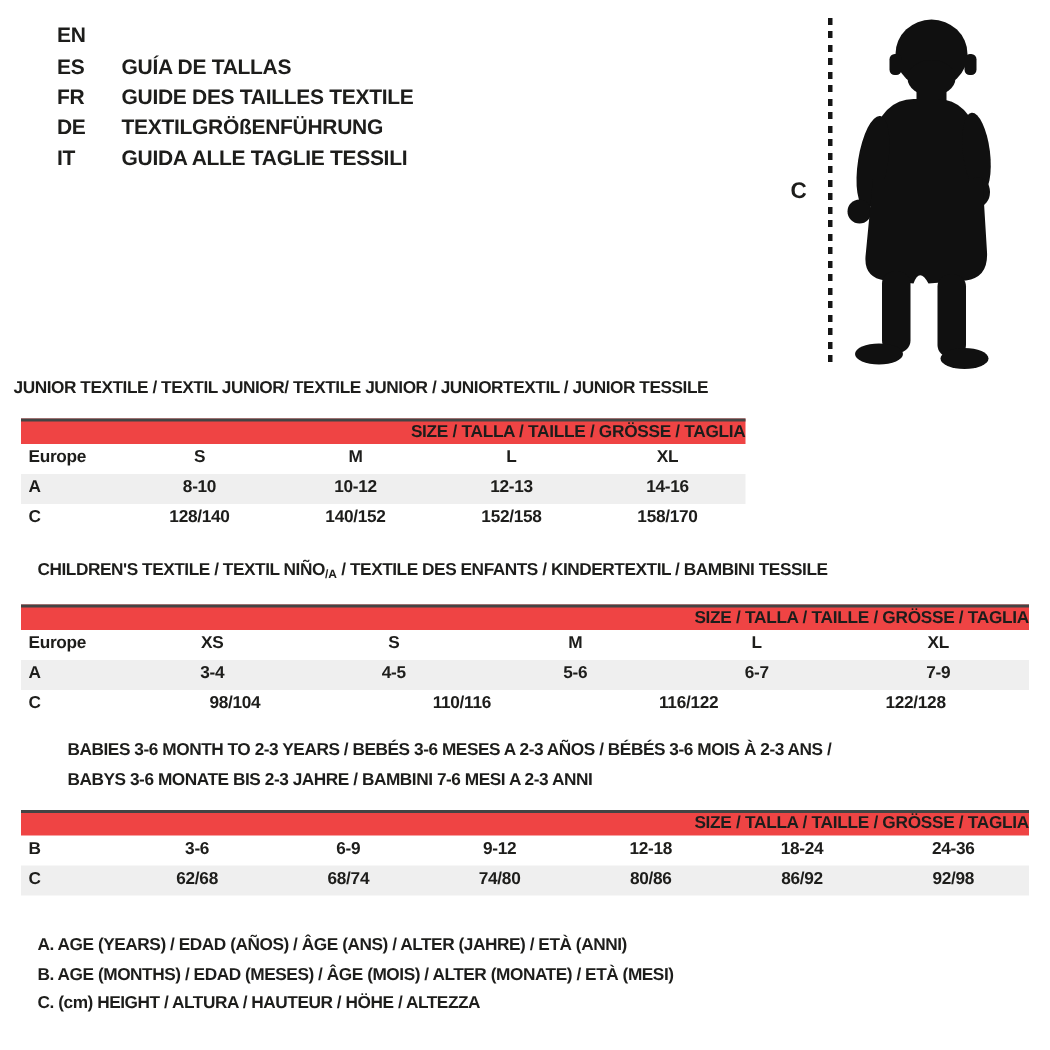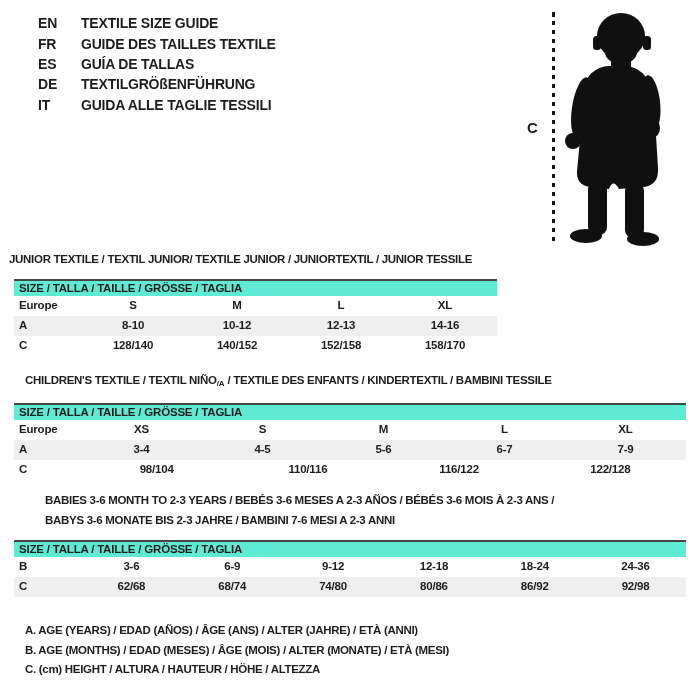--- a/index.html
+++ b/index.html
@@ -20,48 +20,47 @@
   }
   .silhouette{position:absolute;left:563px;top:9px;}
   .silhouette *{fill:#101010;}
   
   .sec-title{position:absolute;font-size:11.5px;letter-spacing:-0.3px;white-space:nowrap;line-height:14px;}
   .sec-title .line{line-height:19.5px;margin-left:20px;}
   .sub{font-size:8px;vertical-align:-2px;letter-spacing:0;}
   
   .tbl{position:absolute;font-size:11.5px;letter-spacing:-0.2px;}
   .tbl-header{
-    height:15px;line-height:15px;background:#5eead4;border-top:2px solid #444444;
-    padding-left:5px;white-space:nowrap;
+    height:15px;line-height:15px;background:#ef4444;border-top:2px solid #444444;
+    padding-left:21px;white-space:nowrap;text-align:right;
   }
   .tbl-row{display:flex;height:20px;line-height:18px;}
   .tbl-row.shaded{background:#efefef;}
   .tbl-label{width:62px;padding-left:5px;}
   .tbl-cell{flex:1;text-align:center;}
   
   .footnotes{position:absolute;left:25px;top:621px;font-size:11.5px;letter-spacing:-0.3px;}
   .footnote{line-height:19.5px;white-space:nowrap;}
 </style>
 </head>
 <body>
 
 <div class="canvas">
 
   <div class="lang-list">
     <div class="lang-row">
       <span class="lang-code">EN</span>
-      <span class="lang-label">TEXTILE SIZE GUIDE</span>
+    </div>
+    <div class="lang-row">
+      <span class="lang-code">ES</span>
+      <span class="lang-label">GUÍA DE TALLAS</span>
     </div>
     <div class="lang-row">
       <span class="lang-code">FR</span>
       <span class="lang-label">GUIDE DES TAILLES TEXTILE</span>
-    </div>
-    <div class="lang-row">
-      <span class="lang-code">ES</span>
-      <span class="lang-label">GUÍA DE TALLAS</span>
     </div>
     <div class="lang-row">
       <span class="lang-code">DE</span>
       <span class="lang-label">TEXTILGRÖßENFÜHRUNG</span>
     </div>
     <div class="lang-row">
       <span class="lang-code">IT</span>
       <span class="lang-label">GUIDA ALLE TAGLIE TESSILI</span>
     </div>
   </div>

